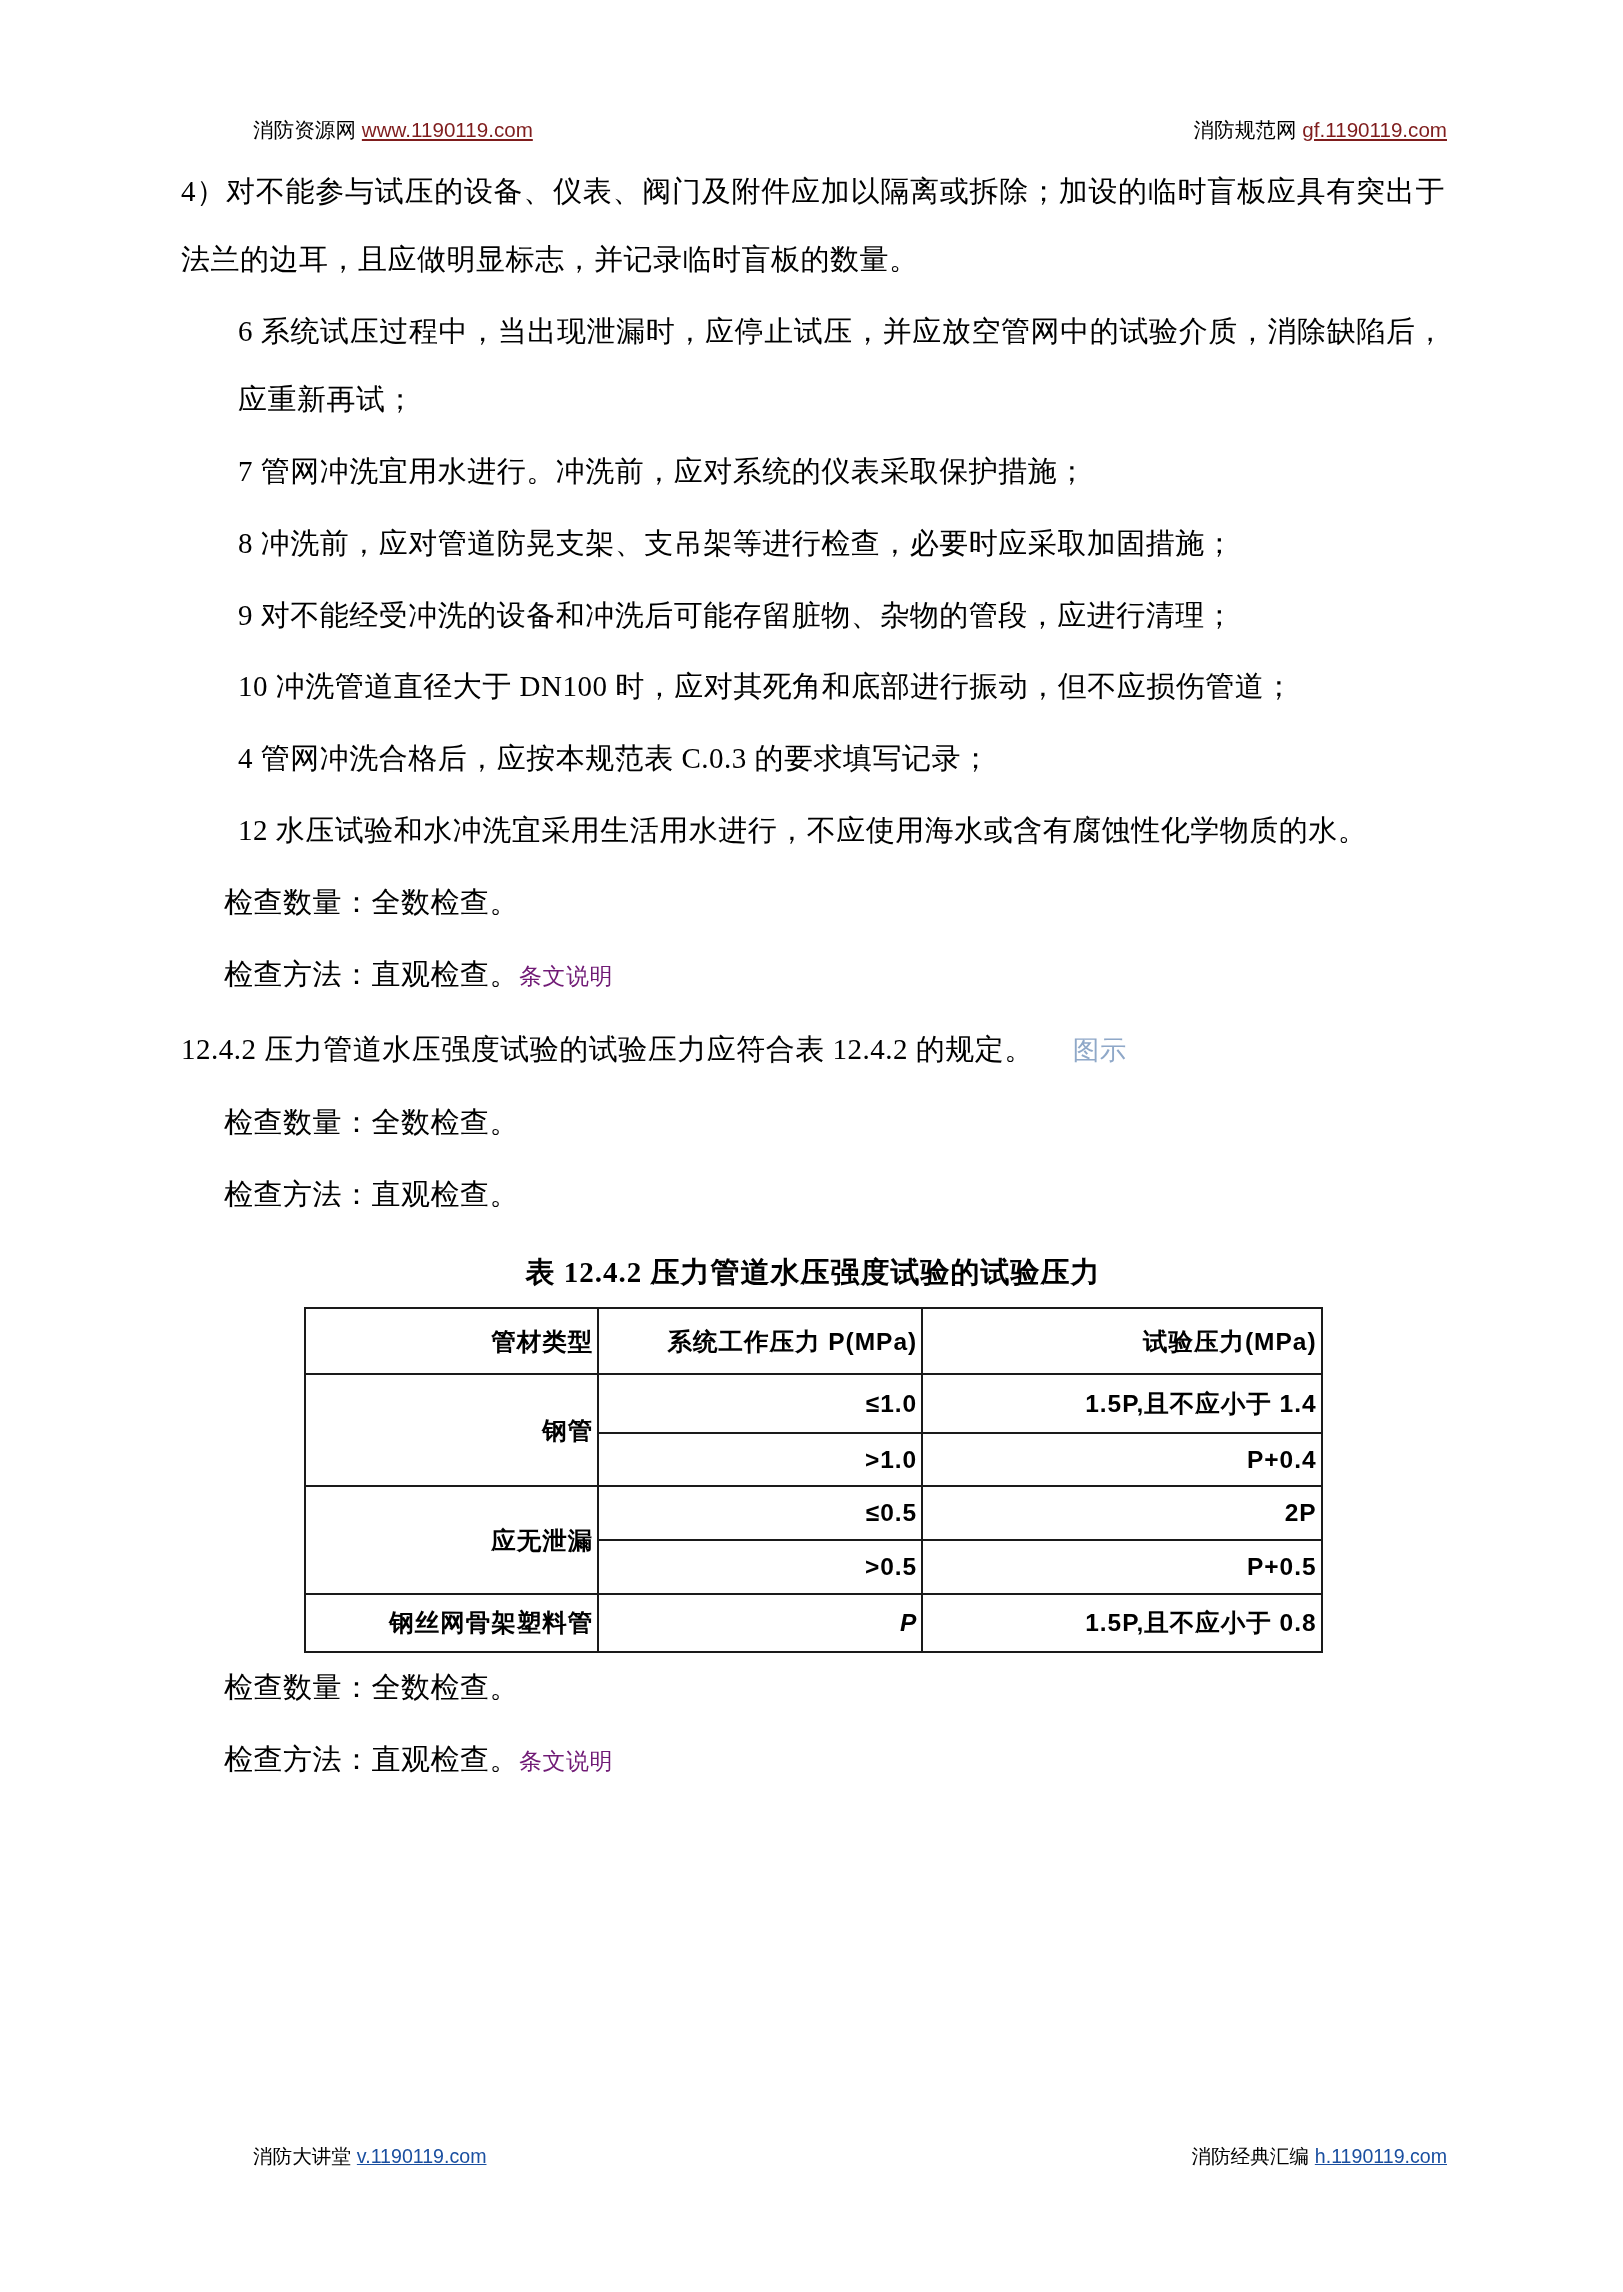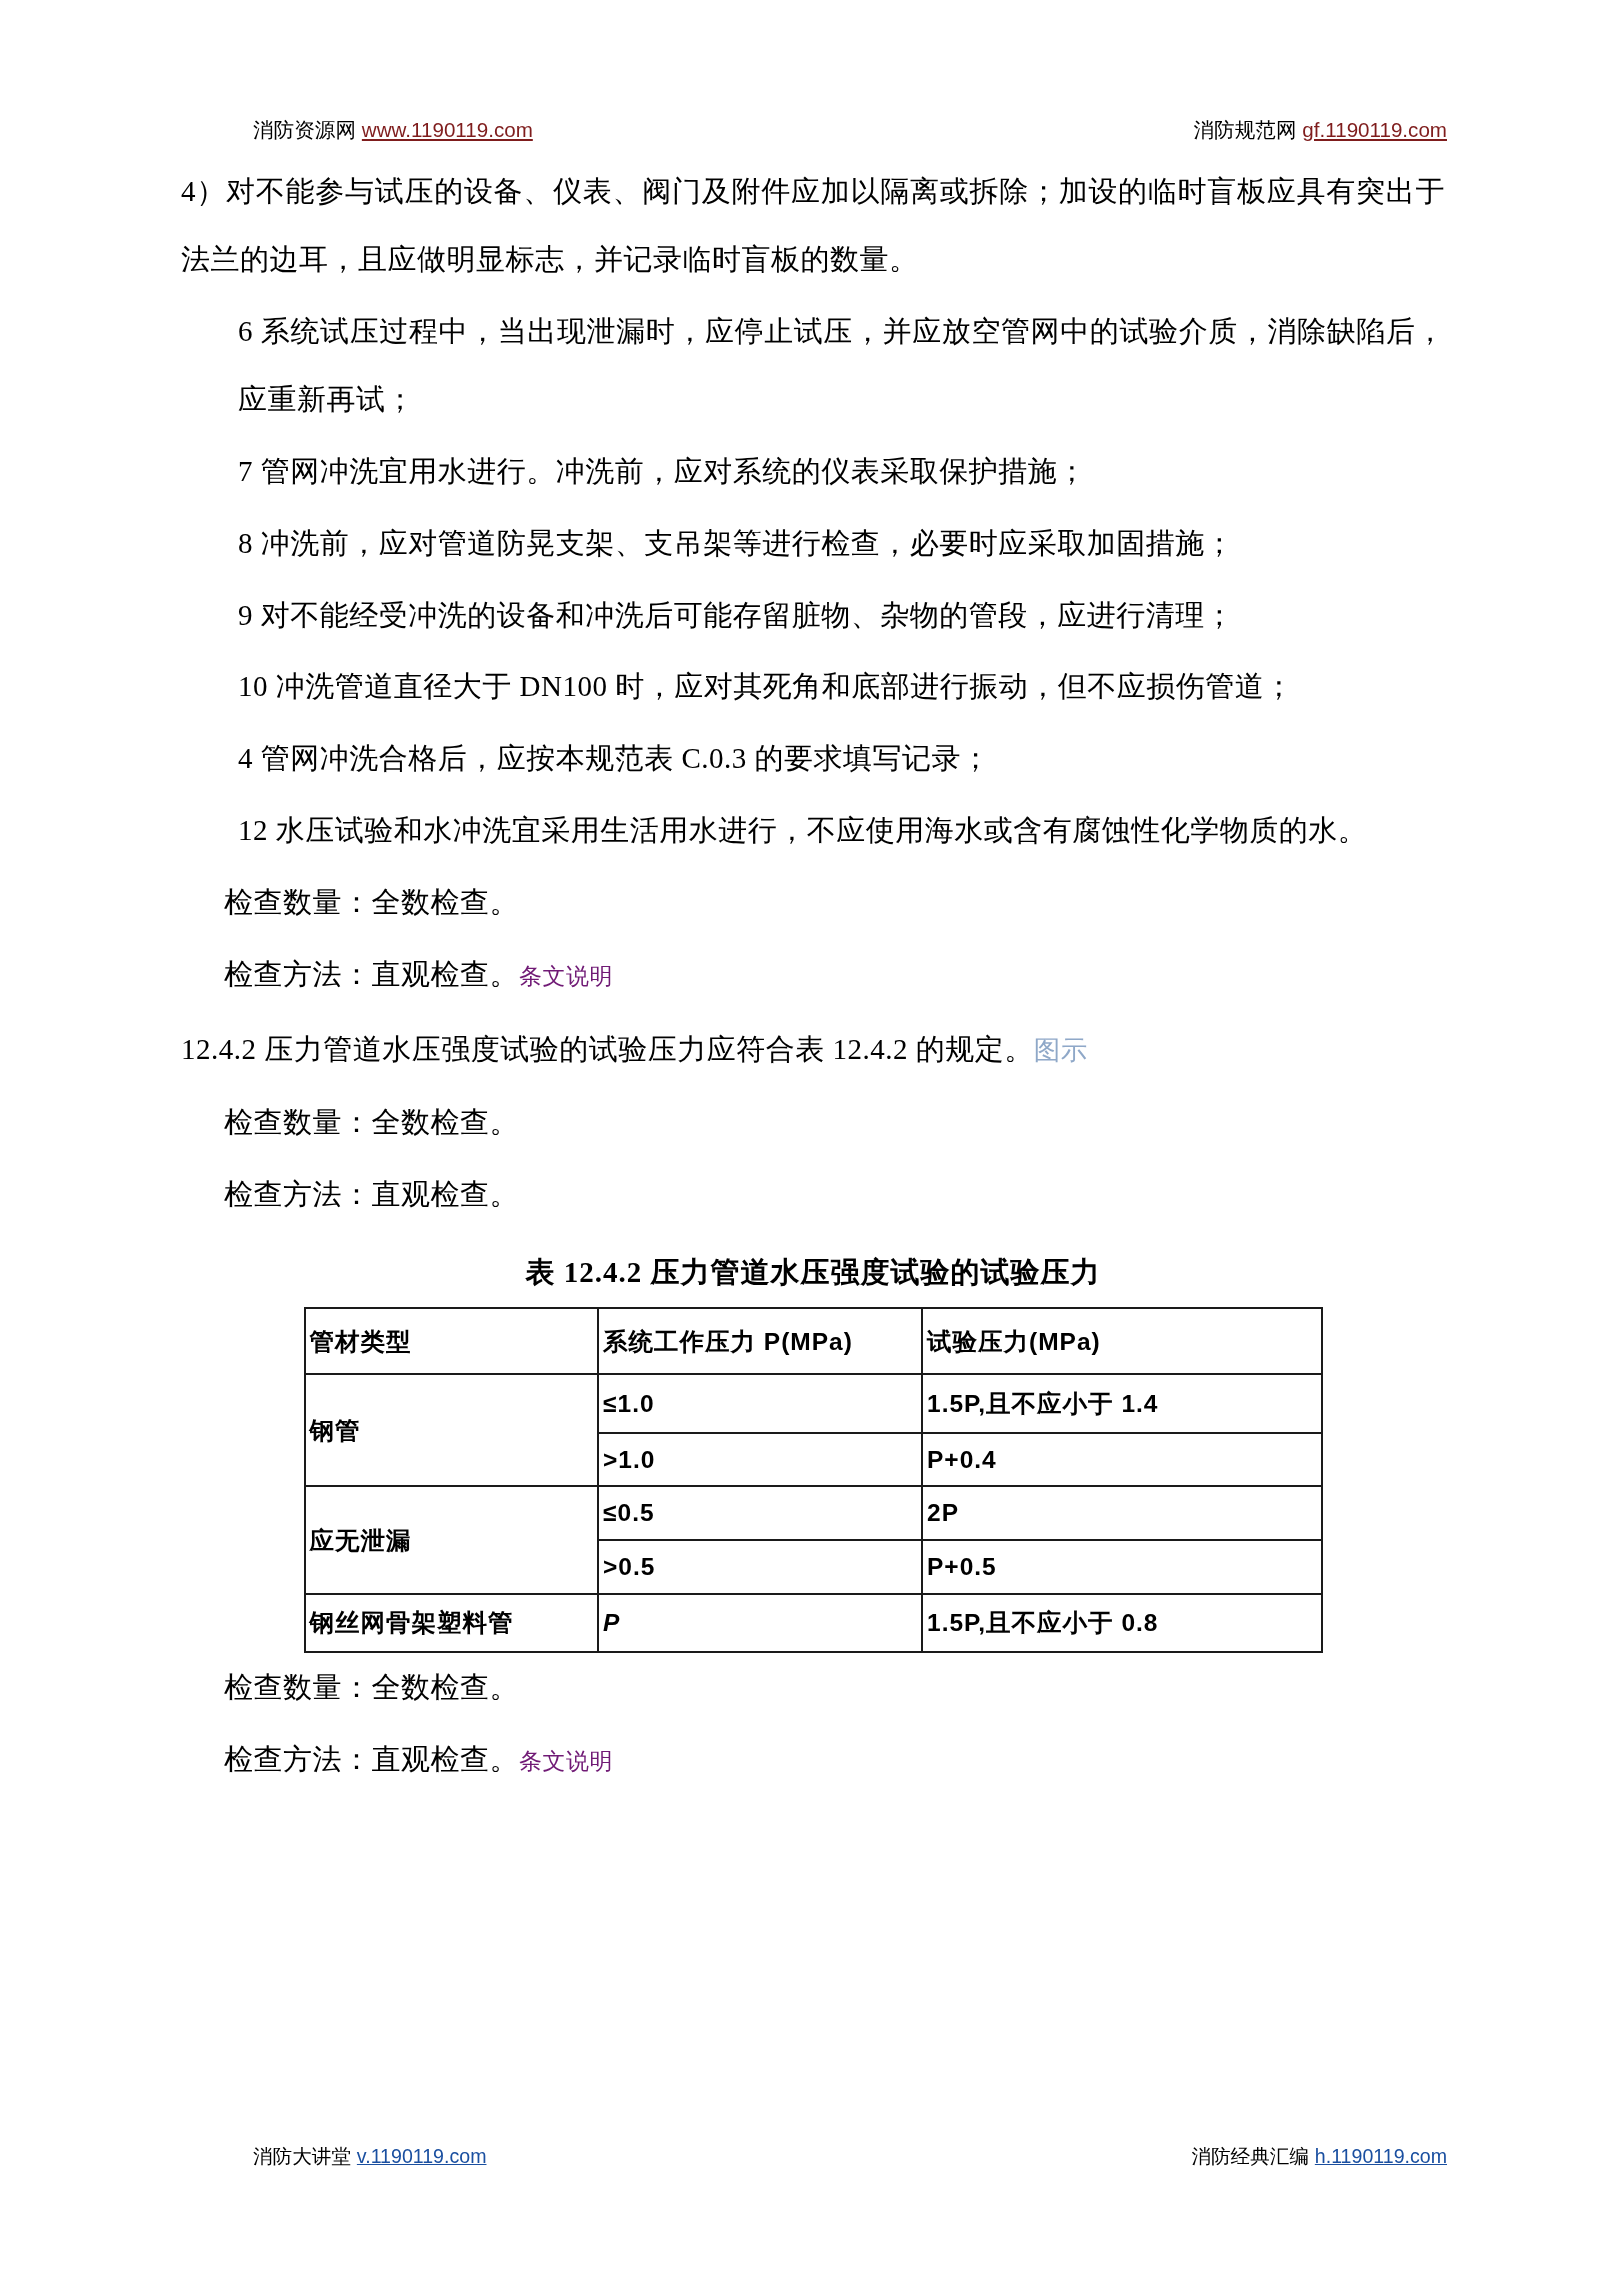--- a/index.html
+++ b/index.html
@@ -72,39 +72,40 @@
   p.indent { text-indent: 0; padding-left: 57px; }
   p.indent2 { padding-left: 43px; }
   p.noindent { padding-left: 0; }
   .anno {
     color: #701a75;
     font-size: 23px;
   }
   .anno-blue {
     color: #8fa8c8;
     font-size: 26.5px;
+    margin-left: 39px;
   }
 
   
   .table-caption {
     text-align: center;
     font-size: 29px;
     font-weight: bold;
     margin: 25.5px 0 13.7px 0;
     letter-spacing: 1px;
   }
   table.ptable {
     border-collapse: collapse;
     margin: 0 auto;
     width: 1019px;
     font-family: "Liberation Sans", sans-serif;
   }
   table.ptable th, table.ptable td {
     border: 2px solid #1a1a1a;
-    text-align: left;
+    text-align: right;
     font-size: 24.5px;
     padding: 11.8px 3.9px;
     font-weight: bold;
     letter-spacing: 1px;
   }
   table.ptable th {
     font-size: 24.5px;
     padding: 15.7px 3.9px;
   }
   table.ptable td.val {

